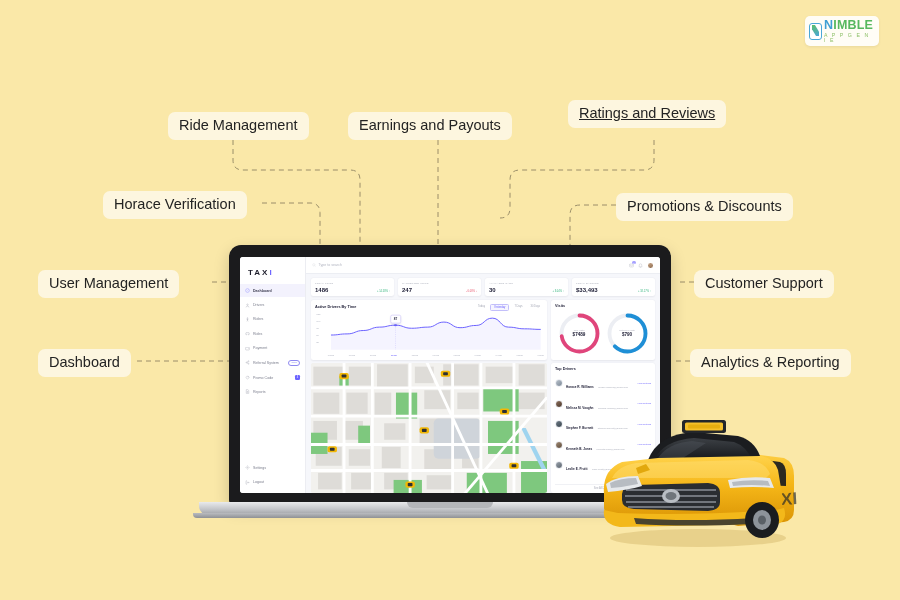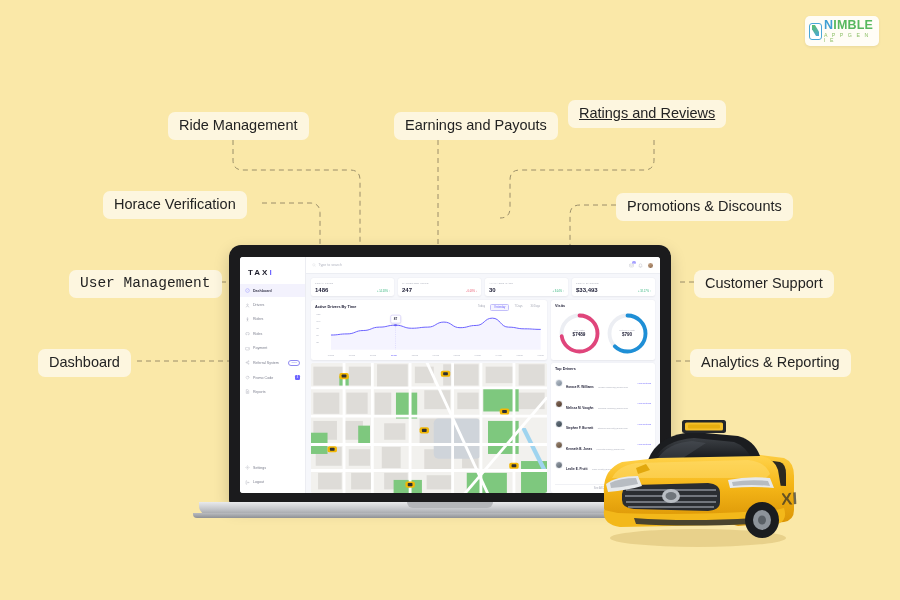--- a/index.html
+++ b/index.html
@@ -208,25 +208,25 @@
 
 <div class="logo-box">
   <span class="logo-mark"></span>
   <span class="logo-txt">
     <span class="logo-t1"><span class="b">N</span><span>IMBLE</span></span>
     <span class="logo-t2">A P P G E N I E</span>
   </span>
 </div>
 
 <div class="label" style="left:168px;top:112px;">Ride Management</div>
-<div class="label" style="left:348px;top:112px;margin-left:46px;">Earnings and Payouts</div>
+<div class="label" style="left:348px;top:112px;">Earnings and Payouts</div>
 <div class="label" style="left:568px;top:100px;text-decoration:underline;">Ratings and Reviews</div>
 <div class="label" style="left:103px;top:191px;">Horace Verification</div>
 <div class="label" style="left:616px;top:193px;">Promotions &amp; Discounts</div>
-<div class="label" style="left:69px;top:270px;font-family:Liberation Mono, monospace;">User Management</div>
+<div class="label" style="left:38px;top:270px;">User Management</div>
 <div class="label" style="left:694px;top:270px;border-radius:8px;">Customer Support</div>
 <div class="label" style="left:38px;top:349px;">Dashboard</div>
 <div class="label" style="left:690px;top:349px;">Analytics &amp; Reporting</div>
 
 <div class="laptop">
   <div class="lid">
     <div class="screen">
 
       <div class="sidebar">
         <div class="brand"><span>TAX</span><span class="x">I</span></div>

